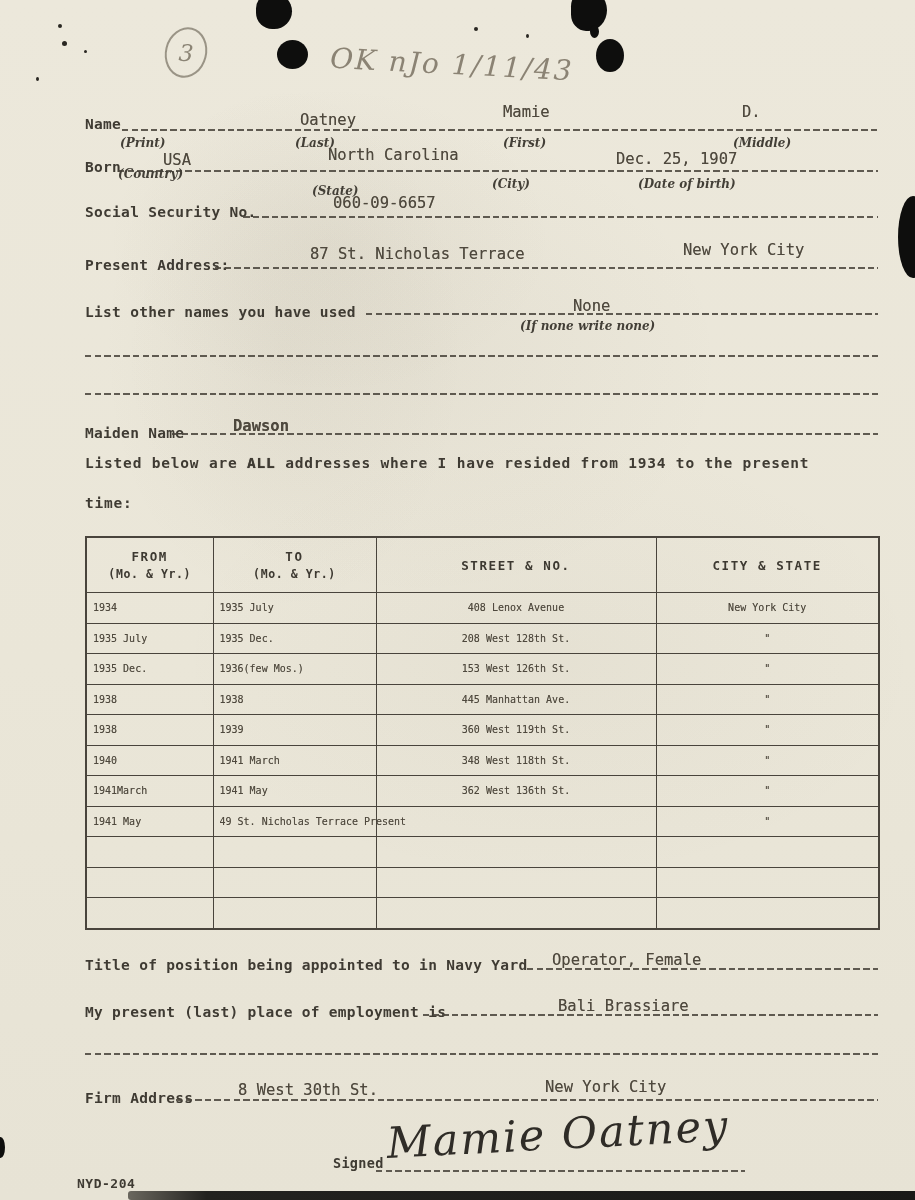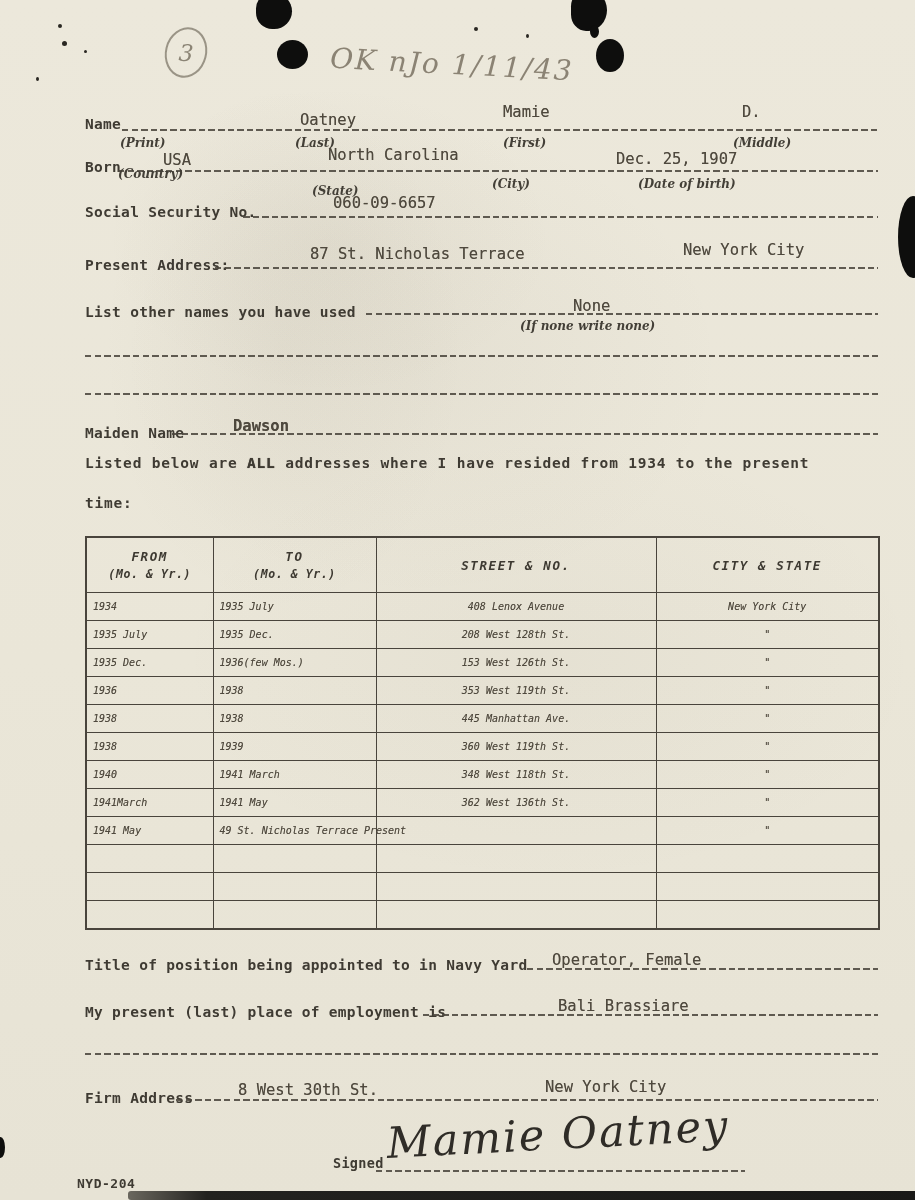--- a/index.html
+++ b/index.html
@@ -27,21 +27,21 @@
   table.addr{
     position:absolute; left:85px; top:536px; width:793px; height:394px;
     border-collapse:collapse; table-layout:fixed;
   }
   table.addr col.c1{width:127px;} table.addr col.c2{width:163px;}
   table.addr col.c3{width:280px;} table.addr col.c4{width:223px;}
   table.addr th, table.addr td{
     border:1.7px solid #49443c; padding:0 6px; overflow:visible;
     font-family:"DejaVu Sans Mono", monospace;
   }
-  table.addr{border:2.6px solid #49443c;font-style:italic;}
+  table.addr{border:2.6px solid #49443c;}
   table.addr thead th{height:54px; font-size:12.5px; font-weight:bold; letter-spacing:1.6px;
     color:#3d3931; text-align:center; vertical-align:middle;}
   table.addr thead .sub{font-size:11.5px; letter-spacing:0.6px; margin-top:3px;}
   table.addr tbody td{height:25.5px; font-size:10px; color:#4e483d;
     text-shadow:0 0 0.4px rgba(70,64,52,0.5); vertical-align:middle;}
   td.cfrom{text-align:left; padding-left:9px;}
   td.cto{text-align:left; padding-left:9px; white-space:nowrap;}
   td.cstreet{text-align:center; white-space:nowrap;}
   td.ccity{text-align:center;}
   .sig{
@@ -167,26 +167,20 @@
         <td class="cstreet">208 West 128th St.</td>
         <td class="ccity">"</td>
       </tr>
       <tr>
         <td class="cfrom">1935 Dec.</td>
         <td class="cto">1936(few Mos.)</td>
         <td class="cstreet">153 West 126th St.</td>
         <td class="ccity">"</td>
       </tr>
       <tr>
-        <td class="cfrom">1936</td>
-        <td class="cto">1938</td>
-        <td class="cstreet">353 West 119th St.</td>
-        <td class="ccity">"</td>
-      </tr>
-      <tr>
         <td class="cfrom">1938</td>
         <td class="cto">1938</td>
         <td class="cstreet">445 Manhattan Ave.</td>
         <td class="ccity">"</td>
       </tr>
       <tr>
         <td class="cfrom">1938</td>
         <td class="cto">1939</td>
         <td class="cstreet">360 West 119th St.</td>
         <td class="ccity">"</td>

